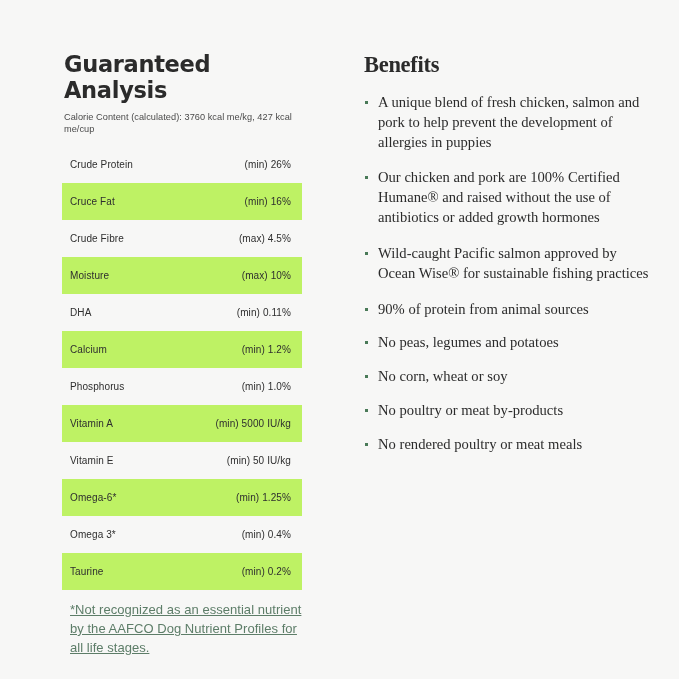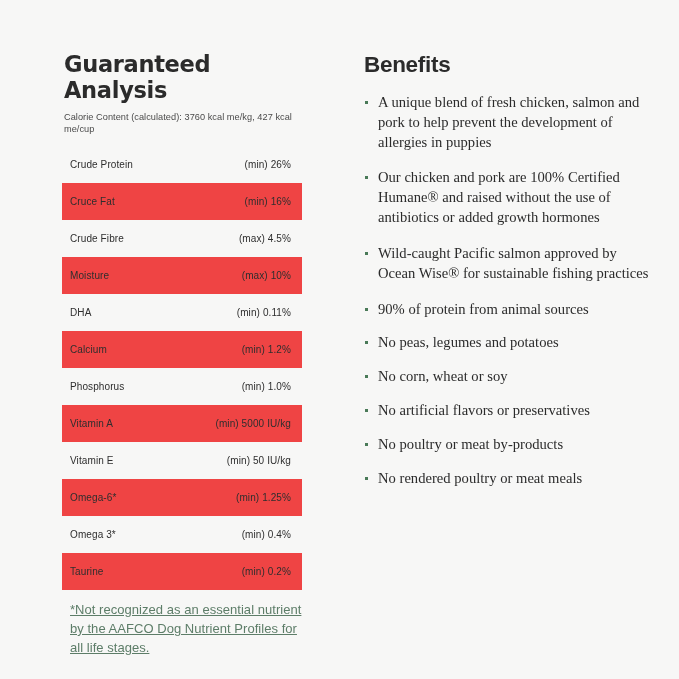--- a/index.html
+++ b/index.html
@@ -48,21 +48,21 @@
 
   .ga-table {
     width: 240px;
     border-collapse: collapse;
     table-layout: fixed;
   }
   .ga-table tr {
     height: 37px;
   }
   .ga-table tr.alt {
-    background: #ef4444;
+    background: #bef264;
   }
   .ga-table td {
     font-size: 10px;
     color: #2e2e2e;
     letter-spacing: 0.1px;
     vertical-align: middle;
     padding: 0;
   }
   .ga-table td.name {
     padding-left: 8px;
@@ -86,21 +86,21 @@
   }
 
   
   .col-right {
     position: absolute;
     left: 364px;
     top: 52px;
     width: 290px;
   }
   .bf-title {
-    font-family: Liberation Sans, sans-serif;
+    font-family: Liberation Serif, serif;
     font-size: 22.5px;
     font-weight: 700;
     letter-spacing: -0.3px;
     color: #2b2b2b;
     line-height: 1.15;
     margin: 0 0 15px 0;
   }
   ul.bf-list {
     list-style: none;
     margin: 0;
@@ -218,24 +218,20 @@
       <li class="tight">
         <span class="dot"></span>
         <span>No peas, legumes and potatoes</span>
       </li>
       <li class="tight">
         <span class="dot"></span>
         <span>No corn, wheat or soy</span>
       </li>
       <li class="tight">
         <span class="dot"></span>
-        <span>No artificial flavors or preservatives</span>
-      </li>
-      <li class="tight">
-        <span class="dot"></span>
         <span>No poultry or meat by-products</span>
       </li>
       <li class="tight">
         <span class="dot"></span>
         <span>No rendered poultry or meat meals</span>
       </li>
     </ul>
   </section>
 
 </div>

